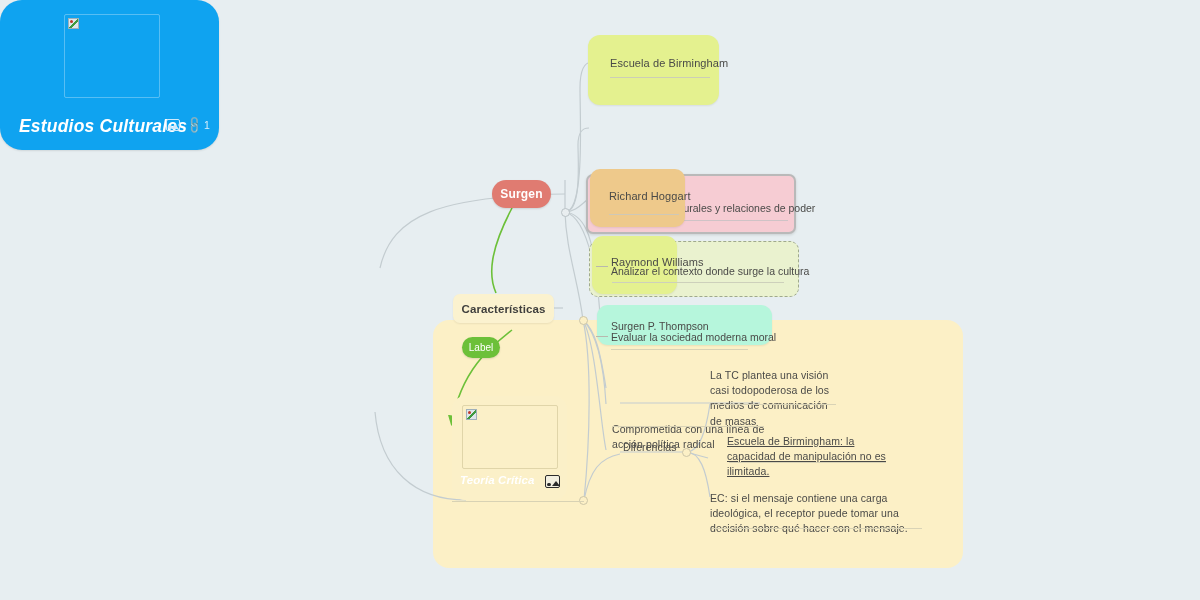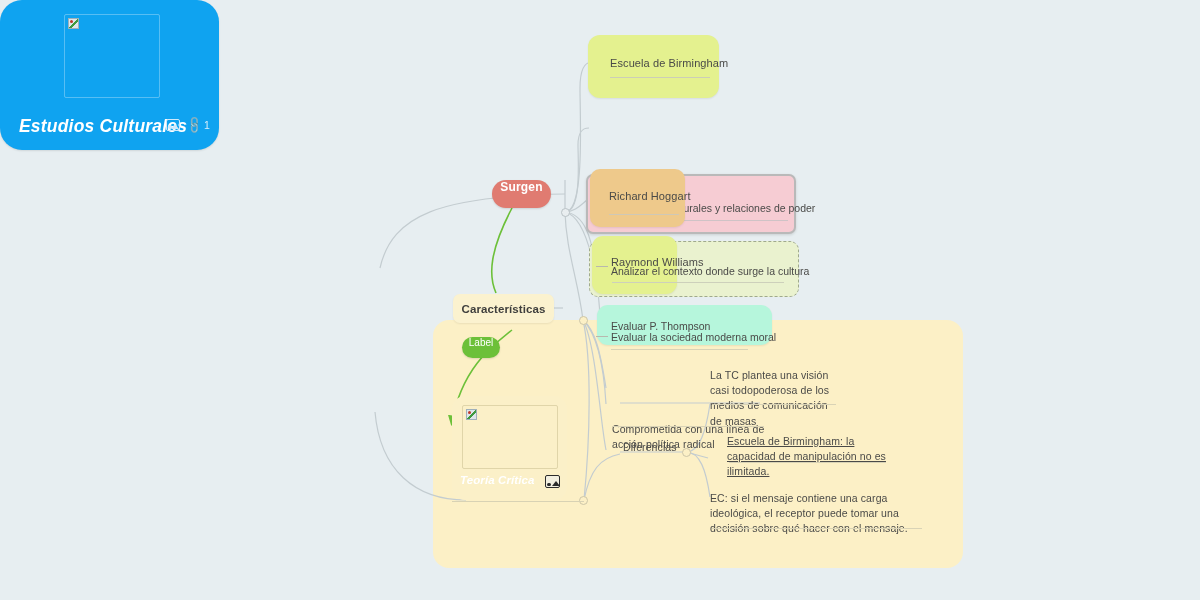--- a/index.html
+++ b/index.html
@@ -103,21 +103,21 @@
     background:#eaf2cf;border:1px dashed #9fa98d;border-radius:9px;
   }
   #bnd-cream{
     left:433px;top:320px;width:530px;height:248px;
     background:#fcf0c6;border-radius:16px;
   }
 
   
   .pill{
     position:absolute;border-radius:16px;
-    display:flex;align-items:flex-start;justify-content:center;
+    display:flex;align-items:center;justify-content:center;
     font-weight:700;color:#fff;
     box-shadow:0 1px 2px rgba(0,0,0,.12);
   }
   #pill-surgen{
     left:492px;top:180px;width:59px;height:28px;
     background:#e07b71;font-size:12px;letter-spacing:.2px;
   }
   #pill-label{
     left:462px;top:337px;width:38px;height:21px;
     background:#6cc039;font-size:10px;font-weight:400;
@@ -228,40 +228,40 @@
     <path d="M 512 208 C 490 250, 488 275, 496 293" fill="none" stroke="#6cc039" stroke-width="1.6"></path>
     <path d="M 512 330 C 492 346, 462 368, 452 422" fill="none" stroke="#6cc039" stroke-width="1.6" marker-end="url(#arrowhead)"></path>
   </svg>
 
   <div class="boundary" id="bnd-dashed"></div>
   <div class="boundary" id="bnd-pink">
     <div style="position:absolute;left:33px;top:26px;font-size:10.5px;color:#4a4a48;white-space:nowrap;">Prácticas culturales y relaciones de poder</div>
     <div style="position:absolute;left:8px;top:44px;width:192px;height:1px;background:#cfc3c6;"></div>
   </div>
 
-  <div class="node n-lime" style="left:588px;top:35px;width:131px;height:63px;">
+  <div class="node n-lime" style="left:588px;top:35px;width:131px;height:70px;">
     <div class="txt" style="top:21px;white-space:nowrap;">Escuela de Birmingham</div>
     <div class="rule" style="left:22px;top:42px;width:100px;"></div>
   </div>
 
 
   <div class="node n-orange" style="left:590px;top:169px;width:95px;height:58px;border-radius:10px;">
     <div class="txt" style="left:19px;top:20px;white-space:nowrap;">Richard Hoggart</div>
     <div class="rule" style="left:19px;top:45px;width:70px;"></div>
   </div>
 
   <div class="node n-lime" style="left:592px;top:236px;width:85px;height:58px;border-radius:11px;">
     <div class="txt" style="left:19px;top:19px;white-space:nowrap;">Raymond Williams</div>
   </div>
   <div style="position:absolute;left:611px;top:265px;font-size:10.5px;color:#4a4a48;white-space:nowrap;">Analizar el contexto donde surge la cultura</div>
   <div style="position:absolute;left:596px;top:266px;width:12px;height:1px;background:#b8b8ae;"></div>
   <div style="position:absolute;left:612px;top:282px;width:172px;height:1px;background:#cdd0bb;"></div>
 
   <div class="node n-mint" style="left:597px;top:305px;width:175px;height:40px;border-radius:11px;"></div>
-  <div style="position:absolute;left:611px;top:320px;font-size:10.5px;color:#4a4a48;white-space:nowrap;">Evaluar P. Thompson</div>
+  <div style="position:absolute;left:611px;top:320px;font-size:10.5px;color:#4a4a48;white-space:nowrap;">Surgen P. Thompson</div>
   <div style="position:absolute;left:611px;top:331px;font-size:10.5px;color:#4a4a48;white-space:nowrap;">Evaluar la sociedad moderna moral</div>
   <div style="position:absolute;left:596px;top:336px;width:12px;height:1px;background:#b8b8ae;"></div>
   <div style="position:absolute;left:611px;top:349px;width:137px;height:1px;background:#d9d3b6;"></div>
 
   <div class="leaf" style="left:710px;top:368px;width:128px;">
     <span>La TC plantea una visión casi todopoderosa de los medios de comunicación de masas</span>
   </div>
   <div class="leaf-rule" style="left:712px;top:404px;width:124px;"></div>
 
   <div class="leaf" style="left:612px;top:398px;width:160px;margin-top:24px;">

